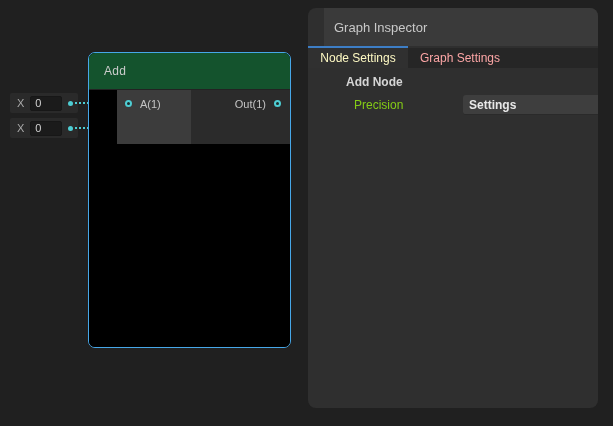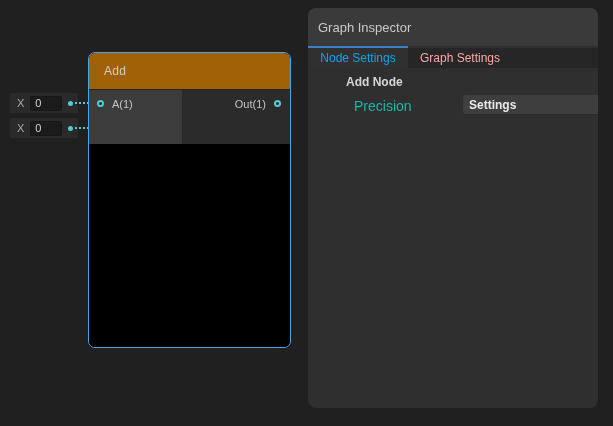--- a/index.html
+++ b/index.html
@@ -21,32 +21,32 @@
     width: 203px; height: 296px;
     background: #000;
     border: 1px solid #46a7e8;
     border-radius: 7px;
     overflow: hidden;
     display: flex;
     flex-direction: column;
   }
   .node-header {
     height: 36px;
-    background: #a16207;
+    background: #14532d;
     display: flex;
     align-items: center;
     padding-left: 15px;
     font-size: 12px;
     color: #cccccc;
     letter-spacing: 0.3px;
     flex: 0 0 auto;
   }
   .node-divider { height: 1px; background: #232323; flex: 0 0 auto; }
   .node-ports { display: flex; height: 54px; flex: 0 0 auto; }
-  .ports-in { width: 93px; background: #3c3c3c; }
+  .ports-in { width: 74px; background: #3c3c3c; margin-left: 28px; }
   .ports-out { flex: 1; background: #2b2b2b; }
   .port-row {
     height: 27px;
     display: flex;
     align-items: center;
     padding-left: 8px;
     font-size: 11px;
     color: #c4c4c4;
   }
   .port-row.out { justify-content: flex-end; padding-right: 9px; padding-left: 12px; }
@@ -112,20 +112,21 @@
     overflow: hidden;
   }
   .panel-title-bar {
     height: 38px;
     background: #3a3a3a;
     display: flex;
     align-items: center;
     padding-left: 10px;
     font-size: 13px;
     color: #c9c9c9;
+    margin-left: 16px;
   }
   .tab-indicator {
     height: 2px; width: 100px;
     background: #3d7ec6;
   }
   .tab-row {
     height: 20px;
     background: #262626;
     display: flex;
     font-size: 12px;
@@ -134,37 +135,37 @@
     display: flex;
     align-items: center;
     justify-content: center;
     color: #fca5a5;
     padding: 0 12px;
   }
   .tab.active {
     width: 100px;
     padding: 4px;
     background: #303030;
-    color: #0ea5e9;
+    color: #fef9c3;
   }
   .panel-body { padding-top: 6px; padding-left: 31px; }
   .section-heading {
     font-size: 12px;
     font-weight: bold;
     color: #d6d6d6;
     margin: 0 0 0 7px;
     height: 16px;
     line-height: 16px;
   }
   .property-row { position: relative; margin-top: 5px; height: 20px; }
   .property-label {
     position: absolute;
     left: 15px; top: 3px;
-    font-size: 14px;
-    color: #14b8a6;
+    font-size: 12px;
+    color: #84cc16;
   }
   .dropdown {
     position: absolute;
     left: 124px; top: 0;
     width: 152px; height: 20px;
     background: #3e3e3e;
     border-radius: 3px;
     border-bottom: 1px solid #2a2a2a;
     display: flex;
     align-items: center;

